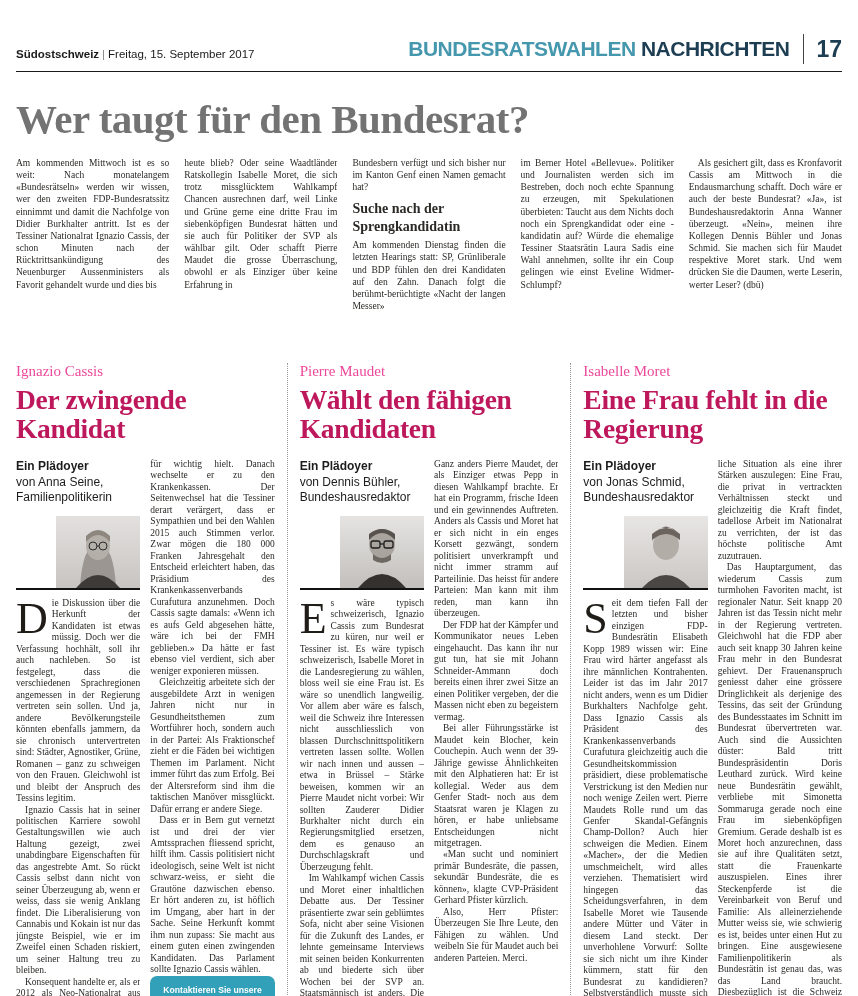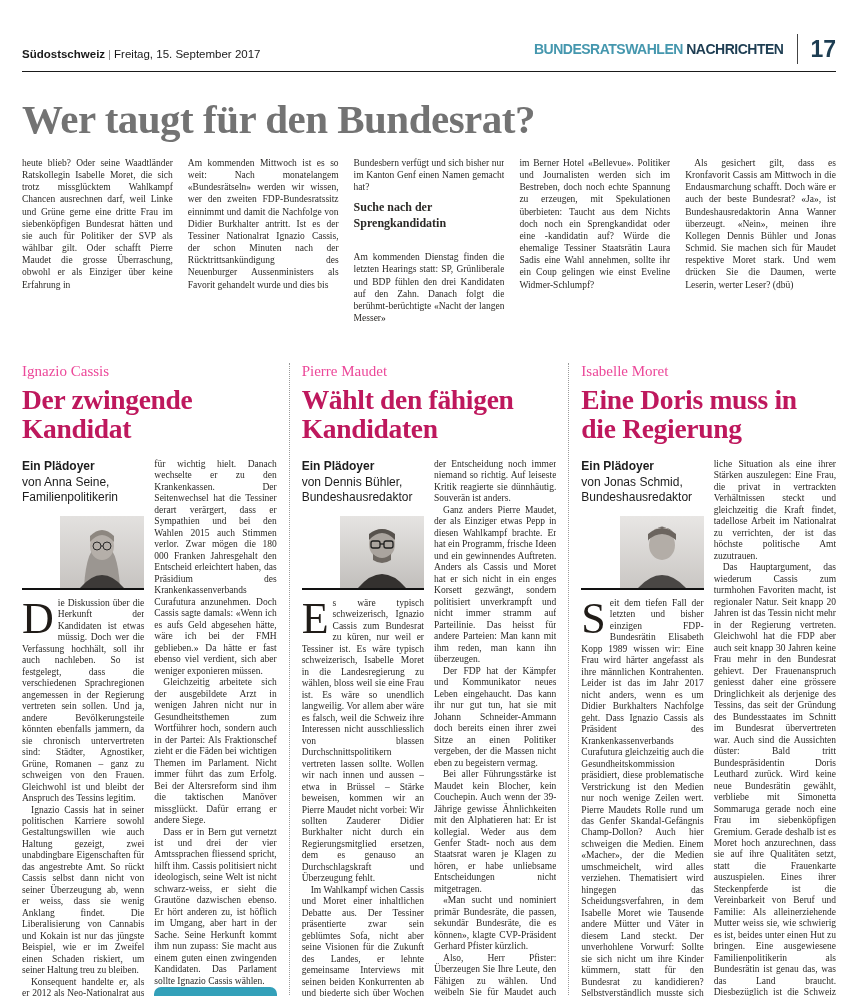--- a/index.html
+++ b/index.html
@@ -1,41 +1,41 @@
 <!DOCTYPE html>
 <html lang="de"><head>
 <meta charset="utf-8">
 <style>
   * { margin:0; padding:0; box-sizing:border-box; }
   html,body { background:#ffffff; }
   body { width:858px; height:996px; overflow:hidden; color:#262422;
          font-family:"Liberation Serif","DejaVu Serif",serif; }
-  .page { width:858px; height:996px; padding:0 22px; overflow:hidden; }
+  .page { width:858px; height:996px; padding:0 16px; overflow:hidden; }
 
   
   .masthead { display:flex; justify-content:space-between; align-items:flex-end; padding-top:34px; }
   .mh-left { font-family:"Liberation Sans",sans-serif; font-size:11.5px; color:#1a1a1a; padding-bottom:4px;}
   .mh-left b { font-weight:bold; }
   .mh-left .sep { color:#888; padding:0 3px; }
   .mh-right { display:flex; align-items:center; }
-  .mh-section { font-family:"Liberation Sans",sans-serif; font-weight:bold; font-size:14px;
+  .mh-section { font-family:"Liberation Sans",sans-serif; font-weight:bold; font-size:21px;
                 letter-spacing:-0.5px; white-space:nowrap; }
   .mh-section .light { color:#4597ae; }
   .mh-section .dark  { color:#1d3d52; }
   .mh-vrule { width:1px; height:30px; background:#444; margin:0 12px 0 14px; }
   .mh-page { font-family:"Liberation Sans",sans-serif; font-size:23px; color:#1d3d52; font-weight:600; }
   .mh-rule { border-bottom:1.6px solid #1a1a1a; margin-top:7px; }
 
   
   .lead-headline { font-size:41px; font-weight:bold; color:#737373; letter-spacing:-0.5px;
                    margin-top:23px; }
   .lead-cols { display:flex; gap:15px; margin-top:14px; height:196px; overflow:hidden;
                font-size:9.5px; line-height:1.28; text-align:justify; hyphens:auto; color:#2b2926;}
   .lead-col { flex:1 1 0; overflow:hidden; }
-  .lead-subhead { font-weight:bold; font-size:12px; margin:7px 0 20px; text-align:left; }
+  .lead-subhead { font-weight:bold; font-size:14px; margin:7px 0 3px; text-align:left; }
   .indented { text-indent:9px; }
 
   
   .articles { display:flex; margin-top:10px; }
   .art { flex:1 1 0; padding:0 12px; min-width:0; }
   .art:first-child { padding-left:0; }
   .art:last-child { padding-right:0; }
   .art-divider { border-left:1px dotted #9a9a9a; }
   .kicker { color:#ec4899; font-size:15px; margin-bottom:5px; }
   .art-headline { font-size:27.5px; line-height:1.07; color:#be185d; letter-spacing:-0.3px;
@@ -71,24 +71,24 @@
       <div class="mh-vrule"></div>
       <div class="mh-page">17</div>
     </div>
   </div>
   <div class="mh-rule"></div>
 
   <h1 class="lead-headline">Wer taugt für den Bundesrat?</h1>
 
   <div class="lead-cols">
     <div class="lead-col">
+      <p>Am kommenden Mittwoch ist es so weit: Nach monatelangem «Bundesrätseln» werden wir wissen, wer den zweiten FDP-Bundesratssitz einnimmt und damit die Nachfolge von Didier Burkhalter antritt. Ist es der Tessiner Nationalrat Ignazio Cassis, der schon Minuten nach der Rücktrittsankündigung des Neuenburger Aussenministers als Favorit gehandelt wurde und dies bis</p>
+    </div>
+    <div class="lead-col">
       <p>heute blieb? Oder seine Waadtländer Ratskollegin Isabelle Moret, die sich trotz missglücktem Wahlkampf Chancen ausrechnen darf, weil Linke und Grüne gerne eine dritte Frau im siebenköpfigen Bundesrat hätten und sie auch für Politiker der SVP als wählbar gilt. Oder schafft Pierre Maudet die grosse Überraschung, obwohl er als Einziger über keine Erfahrung in</p>
-    </div>
-    <div class="lead-col">
-      <p>Am kommenden Mittwoch ist es so weit: Nach monatelangem «Bundesrätseln» werden wir wissen, wer den zweiten FDP-Bundesratssitz einnimmt und damit die Nachfolge von Didier Burkhalter antritt. Ist es der Tessiner Nationalrat Ignazio Cassis, der schon Minuten nach der Rücktrittsankündigung des Neuenburger Aussenministers als Favorit gehandelt wurde und dies bis</p>
     </div>
     <div class="lead-col">
       <p>Bundesbern verfügt und sich bisher nur im Kanton Genf einen Namen gemacht hat?</p>
       <p class="lead-subhead">Suche nach der Sprengkandidatin</p>
       <p>Am kommenden Dienstag finden die letzten Hearings statt: SP, Grünliberale und BDP fühlen den drei Kandidaten auf den Zahn. Danach folgt die berühmt-berüchtigte «Nacht der langen Messer»</p>
     </div>
     <div class="lead-col">
       <p>im Berner Hotel «Bellevue». Politiker und Journalisten werden sich im Bestreben, doch noch echte Spannung zu erzeugen, mit Spekulationen überbieten: Taucht aus dem Nichts doch noch ein Sprengkandidat oder eine -kandidatin auf? Würde die ehemalige Tessiner Staatsrätin Laura Sadis eine Wahl annehmen, sollte ihr ein Coup gelingen wie einst Eveline Widmer-Schlumpf?</p>
     </div>
     <div class="lead-col">
@@ -176,37 +176,36 @@
               <line x1="40" y1="28" x2="44" y2="28" stroke="#1e1e1e" stroke-width="1.3"></line>
             </svg>
           </div>
           <div class="coltext">
             <p><span class="dropcap">E</span><span>s wäre typisch schweizerisch, Ignazio Cassis zum Bundesrat zu küren, nur weil er Tessiner ist. Es wäre typisch schweizerisch, Isabelle Moret in die Landesregierung zu wählen, bloss weil sie eine Frau ist. Es wäre so unendlich langweilig. Vor allem aber wäre es falsch, weil die Schweiz ihre Interessen nicht ausschliesslich von blassen Durchschnittspolitikern vertreten lassen sollte. Wollen wir nach innen und aussen – etwa in Brüssel – Stärke beweisen, kommen wir an Pierre Maudet nicht vorbei: Wir sollten Zauderer Didier Burkhalter nicht durch ein Regierungsmitglied ersetzen, dem es genauso an Durchschlagskraft und Überzeugung fehlt.</span></p>
             <p>Im Wahlkampf wichen Cassis und Moret einer inhaltlichen Debatte aus. Der Tessiner präsentierte zwar sein geblümtes Sofa, nicht aber seine Visionen für die Zukunft des Landes, er lehnte gemeinsame Interviews mit seinen beiden Konkurrenten ab und biederte sich über Wochen bei der SVP an. Staatsmännisch ist anders. Die Waadtländerin wiederum war im Wahlkampf derart unsichtbar, dass man sich zuweilen fragte, ob sie überhaupt gewählt werden möchte. Wofür sie inhaltlich steht, weiss vor</p>
           </div>
         </div>
         <div class="col">
           <div class="coltext">
-            <p>der Entscheidung noch immer niemand so richtig. Auf leiseste Kritik reagierte sie dünnhäutig. Souverän ist anders.</p>
             <p>Ganz anders Pierre Maudet, der als Einziger etwas Pepp in diesen Wahlkampf brachte. Er hat ein Programm, frische Ideen und ein gewinnendes Auftreten. Anders als Cassis und Moret hat er sich nicht in ein enges Korsett gezwängt, sondern politisiert unverkrampft und nicht immer stramm auf Parteilinie. Das heisst für andere Parteien: Man kann mit ihm reden, man kann ihn überzeugen.</p>
             <p>Der FDP hat der Kämpfer und Kommunikator neues Leben eingehaucht. Das kann ihr nur gut tun, hat sie mit Johann Schneider-Ammann doch bereits einen ihrer zwei Sitze an einen Politiker vergeben, der die Massen nicht eben zu begeistern vermag.</p>
             <p>Bei aller Führungsstärke ist Maudet kein Blocher, kein Couchepin. Auch wenn der 39-Jährige gewisse Ähnlichkeiten mit den Alphatieren hat: Er ist kollegial. Weder aus dem Genfer Stadt- noch aus dem Staatsrat waren je Klagen zu hören, er habe unliebsame Entscheidungen nicht mitgetragen.</p>
             <p>«Man sucht und nominiert primär Bundesräte, die passen, sekundär Bundesräte, die es können», klagte CVP-Präsident Gerhard Pfister kürzlich.</p>
             <p>Also, Herr Pfister: Überzeugen Sie Ihre Leute, den Fähigen zu wählen. Und weibeln Sie für Maudet auch bei anderen Parteien. Merci.</p>
           </div>
 
         </div>
       </div>
     </section>
 
     <div class="art-divider"></div>
 
     <section class="art">
       <div class="kicker">Isabelle Moret</div>
-      <h2 class="art-headline">Eine Doris muss in die Regierung</h2>
+      <h2 class="art-headline">Eine Frau fehlt in die Regierung</h2>
       <div class="art-body">
         <div class="col">
           <div class="byline">
             <div class="b-label">Ein Plädoyer</div>
             <div>von Jonas Schmid,</div>
             <div>Bundeshausredaktor</div>
           </div>
           <div class="photo-wrap">
             <svg width="84" height="72" viewBox="0 0 84 72" aria-hidden="true">
               <defs>

